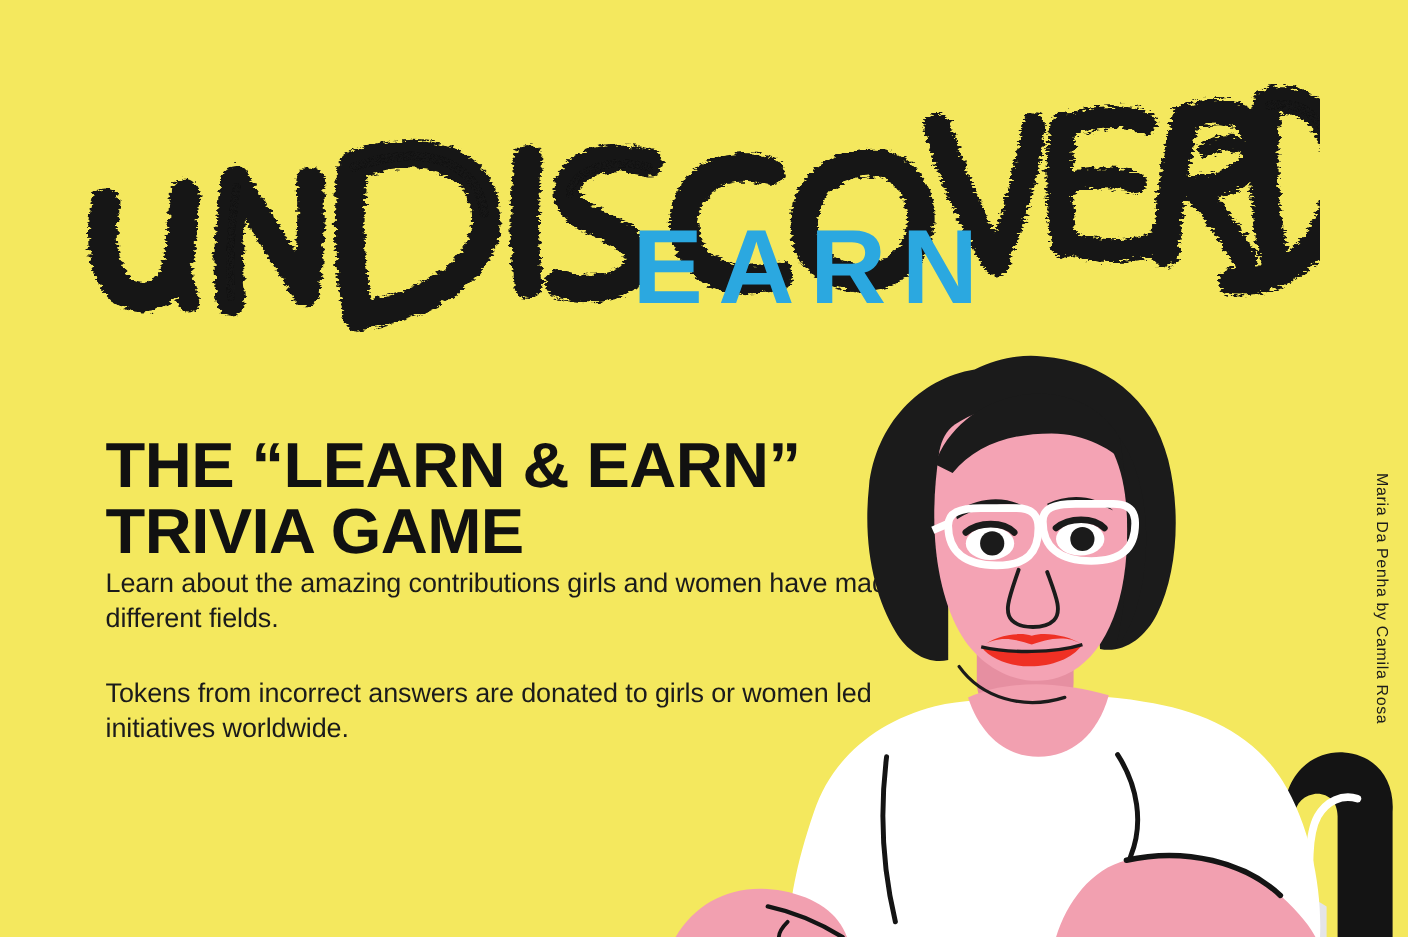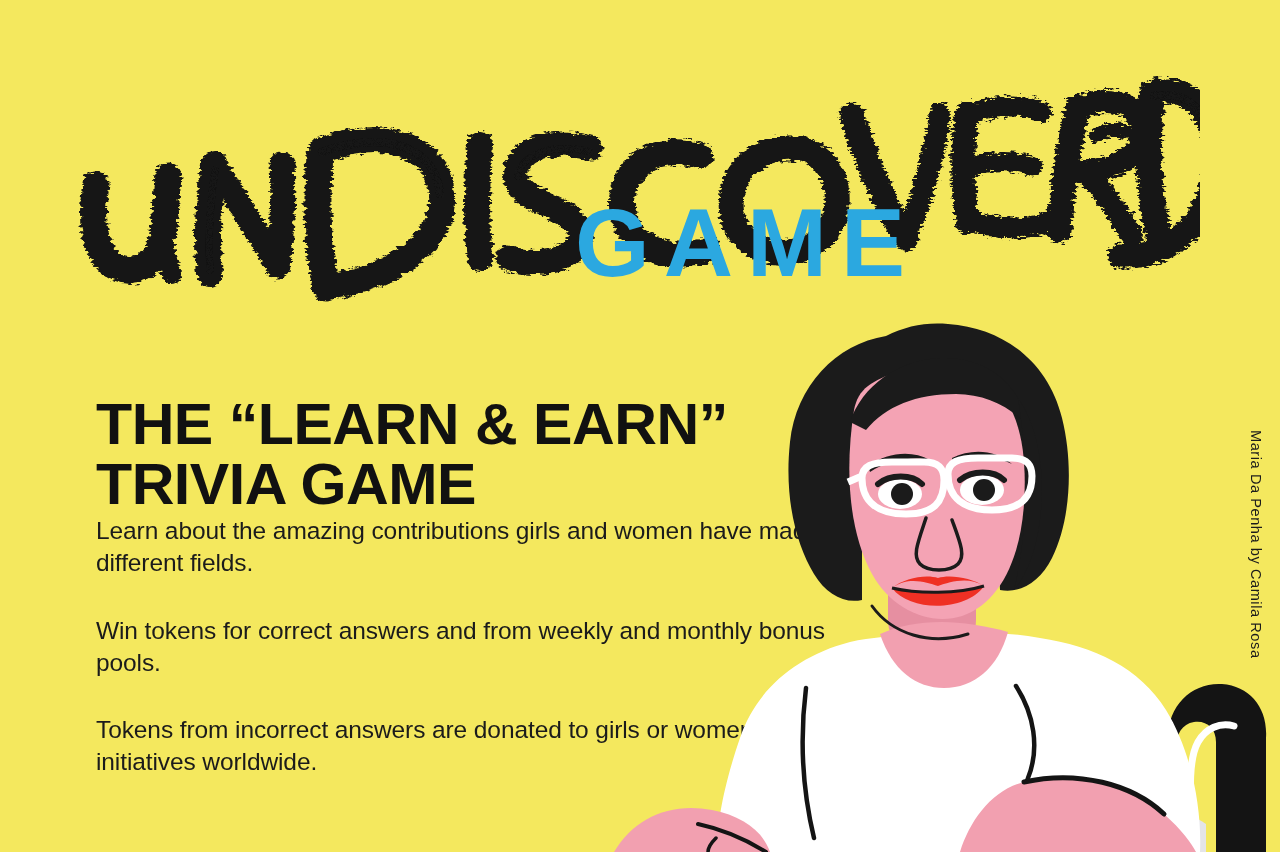--- a/index.html
+++ b/index.html
@@ -130,31 +130,30 @@
 
         <g filter="url(#speck)" opacity="0.85" fill="none" stroke="#151515" stroke-linecap="round" stroke-linejoin="round">
           <path d="M262 100 C330 76, 376 98, 380 142" stroke-width="8"></path>
           <path d="M530 100 C492 90, 460 104, 458 124" stroke-width="7"></path>
           <path d="M1094 44 C1136 36, 1158 74, 1152 122" stroke-width="8"></path>
           <path d="M150 218 C148 186, 150 152, 155 118" stroke-width="7"></path>
         </g>
       </svg>
     </div>
 
-    <div id="story-word">GAME</div>
+    <div id="story-word">EARN</div>
   </div>
 
   <h1 id="headline">
     <span class="hl-line">THE “LEARN &amp; EARN”</span>
     <span class="hl-line">TRIVIA GAME</span>
   </h1>
 
   <div id="body-copy">
     <p>Learn about the amazing contributions girls and women have made in different fields.</p>
-    <p>Win tokens for correct answers and from weekly and monthly bonus pools.</p>
     <p>Tokens from incorrect answers are donated to girls or women led initiatives worldwide.</p>
   </div>
 
   <div id="artist-credit">Maria Da Penha by Camila Rosa</div>
 
   <div id="illustration" aria-label="seated woman in wheelchair portrait">
     <svg viewBox="0 0 680 562" xmlns="http://www.w3.org/2000/svg" aria-hidden="true">
 
       <g>
         <path d="M568 452 C566 416, 592 392, 622 394 C650 396, 668 418, 666 448 L666 562 L616 562 L616 452 C616 438, 606 430, 594 432 C582 434, 576 444, 576 458 L576 562 L556 562 Z" fill="#141414"></path>

